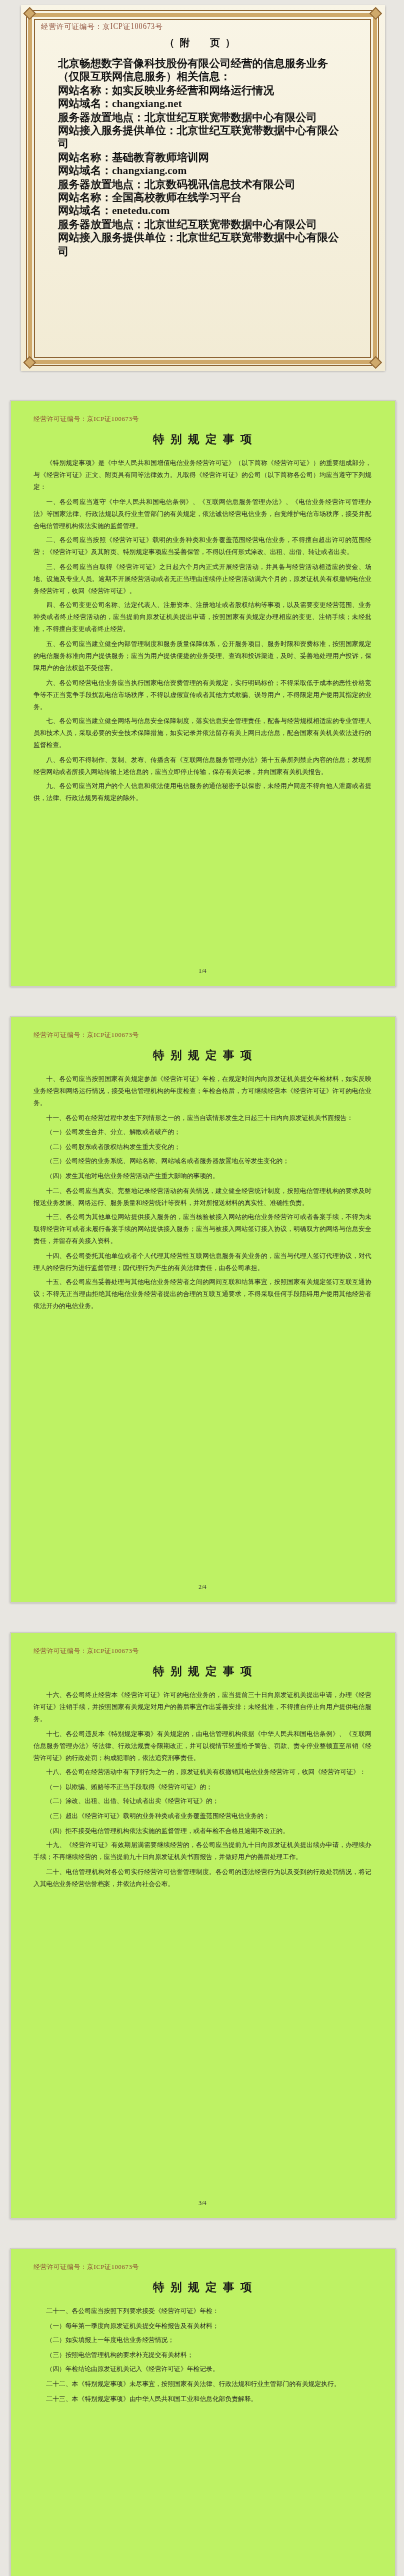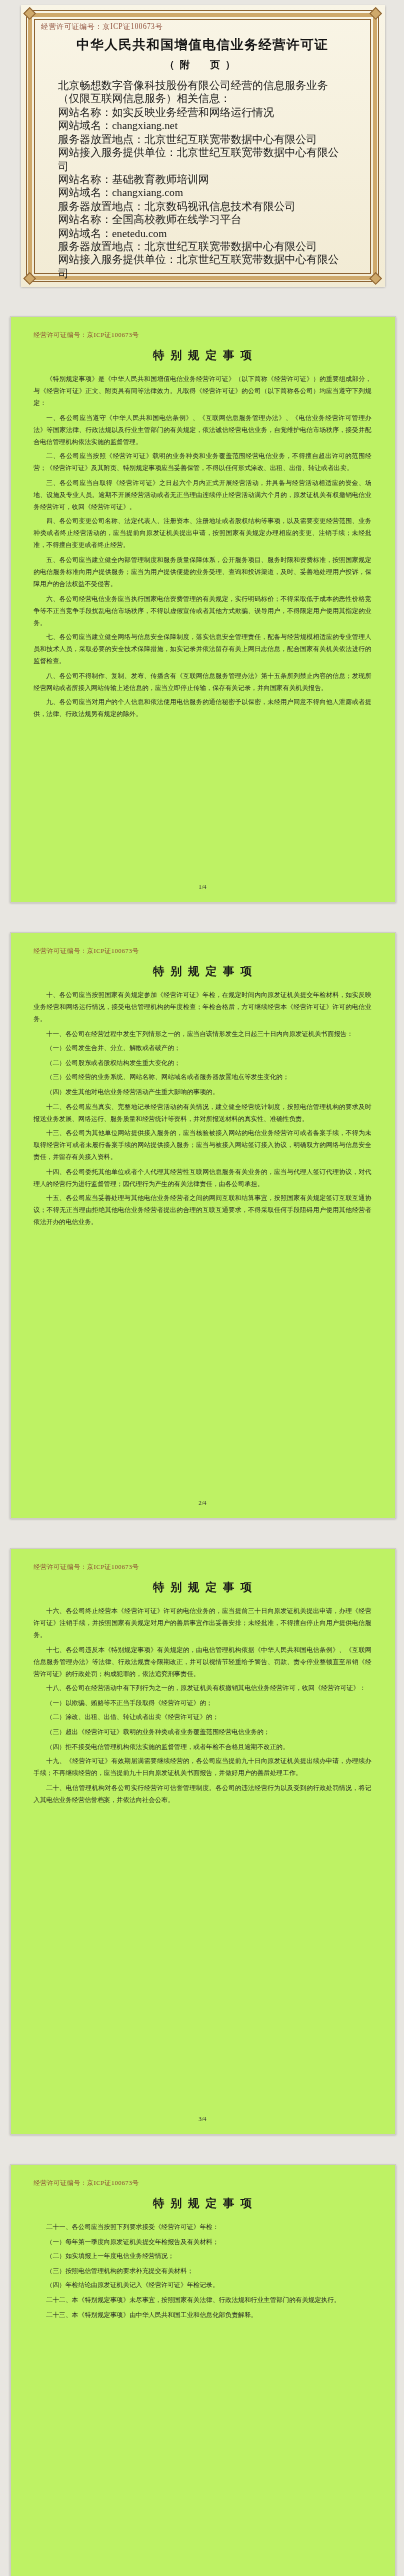--- a/index.html
+++ b/index.html
@@ -10,21 +10,21 @@
     margin: 0 auto;
     font-family: "Liberation Serif", "DejaVu Serif", serif;
     color: #222;
   }
   .stack { padding-top: 5.2px; }
 
   
   .cert {
     position: relative;
     width: 364px;
-    height: 282px;
+    height: 366px;
     margin: 0 auto 29px auto;
     background: linear-gradient(#f9f5e6, #f2ebd4);
     box-shadow: 0 0.5px 2.1px rgba(0,0,0,.3);
   }
   .cert .f1 { position:absolute; inset:5.2px; border:1px solid #8d6434; pointer-events:none; }
   .cert .f2 { position:absolute; inset:7.7px; border:4.1px solid #cfa96b; pointer-events:none; }
   .cert .f3 { position:absolute; inset:13.4px; border:0.5px solid #8d6434; pointer-events:none; }
   .cert .corner {
     position:absolute; width:9.3px; height:9.3px;
     background:#cfa96b; border:1px solid #8d6434; transform:rotate(45deg);
@@ -38,21 +38,21 @@
   .cert-title {
     font-size:13px; font-weight:bold; text-align:center; color:#141414;
     letter-spacing:1px; margin-top:1px;
   }
   .cert-sub {
     font-size:10px; font-weight:bold; text-align:center; color:#141414;
     letter-spacing:5.2px; margin:4.1px 0 7.2px 0;
   }
   .cert-body {
     width: 289px; margin: 0 auto;
-    font-size: 10.8px; font-weight: normal; line-height: 13.4px; color:#151515;
+    font-size: 10.8px; font-weight: bold; line-height: 13.4px; color:#151515;
     text-align: left; word-break: break-all;
   }
   .cert-body p { margin: 0; }
 
   
   .prov {
     position: relative;
     width: 386px;
     height: 587px;
     margin: 0 auto 29px auto;
@@ -92,21 +92,20 @@
     <div class="f3"></div>
     <div class="corner c-tl"></div>
     <div class="corner c-tr"></div>
     <div class="corner c-bl"></div>
     <div class="corner c-br"></div>
 
     <div class="cert-content">
       <div class="cert-no">
         <span>经营许可证编号：</span><span>京ICP证100673号</span>
       </div>
-      <div class="cert-title">中华人民共和国增值电信业务经营许可证</div>
       <div class="cert-sub">（附　页）</div>
 
       <div class="cert-body">
         <p>北京畅想数字音像科技股份有限公司经营的信息服务业务（仅限互联网信息服务）相关信息：</p>
 
         <p><span>网站名称：</span><span>如实反映业务经营和网络运行情况</span></p>
         <p><span>网站域名：</span><span>changxiang.net</span></p>
         <p><span>服务器放置地点：</span><span>北京世纪互联宽带数据中心有限公司</span></p>
         <p><span>网站接入服务提供单位：</span><span>北京世纪互联宽带数据中心有限公司</span></p>
 

